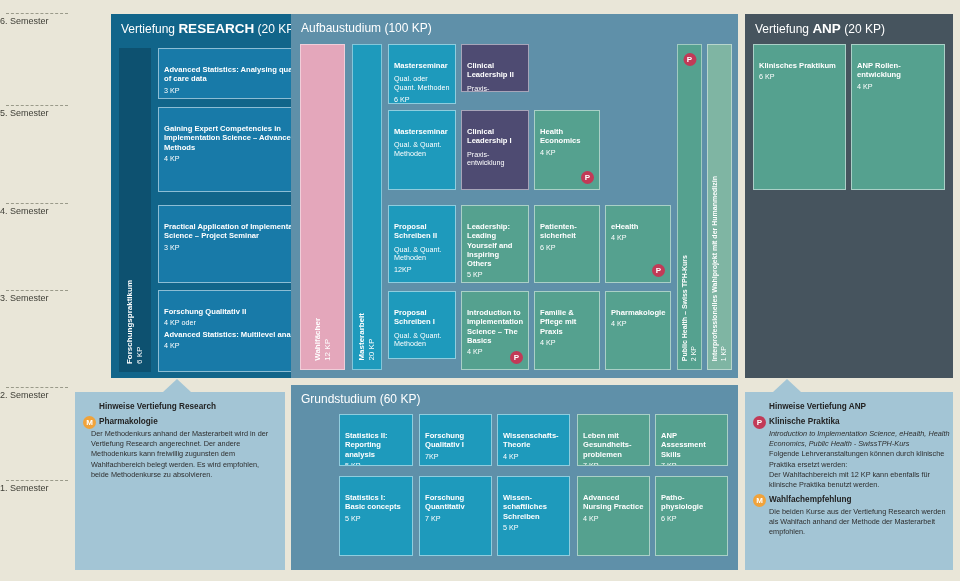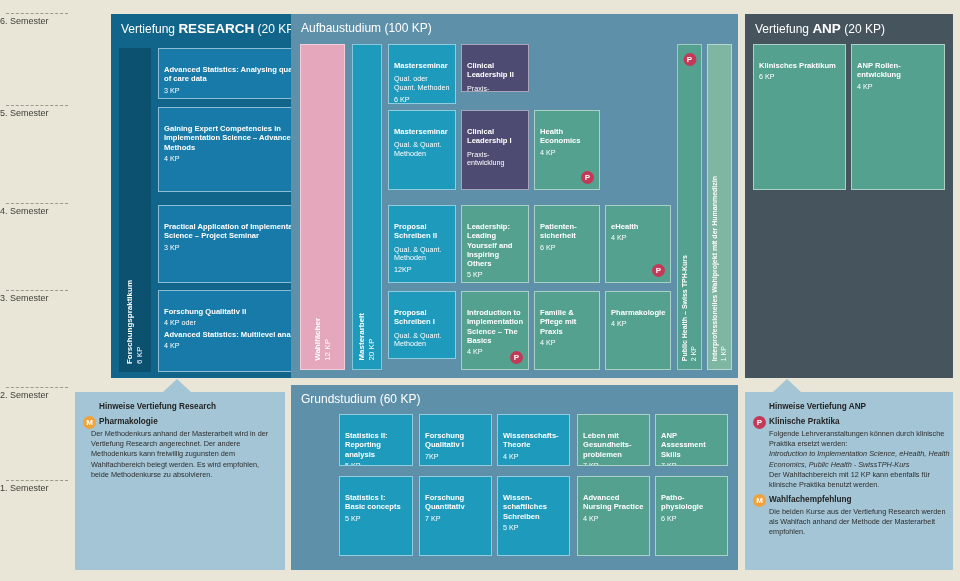--- a/index.html
+++ b/index.html
@@ -245,22 +245,22 @@
     <div class="hint-title" style="left:24px;top:25px">Pharmakologie</div>
     <div class="hint-body" style="left:16px;top:37px;width:182px">Der Methodenkurs anhand der Masterarbeit wird in der Vertiefung Research angerechnet. Der andere Methodenkurs kann freiwillig zugunsten dem Wahlfachbereich belegt werden. Es wird empfohlen, beide Methodenkurse zu absolvieren.</div>
   </div>
 
   <div class="hint" style="left:745px;top:392px;width:208px;height:178px">
     <div class="arrow" style="left:28px"></div>
     <div class="hint-title" style="left:24px;top:10px">Hinweise Vertiefung ANP</div>
     <span class="badge hbadge" style="left:8px;top:24px">P</span>
     <div class="hint-title" style="left:24px;top:25px">Klinische Praktika</div>
     <div class="hint-body" style="left:24px;top:37px;width:182px">
+      <span class="blk it">Introduction to Implementation Science, eHealth, Health Economics, Public Health - SwissTPH-Kurs</span>
       <span class="blk">Folgende Lehrveranstaltungen können durch klinische Praktika ersetzt werden:</span>
-      <span class="blk it">Introduction to Implementation Science, eHealth, Health Economics, Public Health - SwissTPH-Kurs</span>
       <span class="blk">Der Wahlfachbereich mit 12 KP kann ebenfalls für klinische Praktika benutzt werden.</span>
     </div>
     <span class="badge badge-m hbadge" style="left:8px;top:102px">M</span>
     <div class="hint-title" style="left:24px;top:103px">Wahlfachempfehlung</div>
     <div class="hint-body" style="left:24px;top:115px;width:182px">Die beiden Kurse aus der Vertiefung Research werden als Wahlfach anhand der Methode der Masterarbeit empfohlen.</div>
   </div>
 
 </div>
 
 </body></html>

